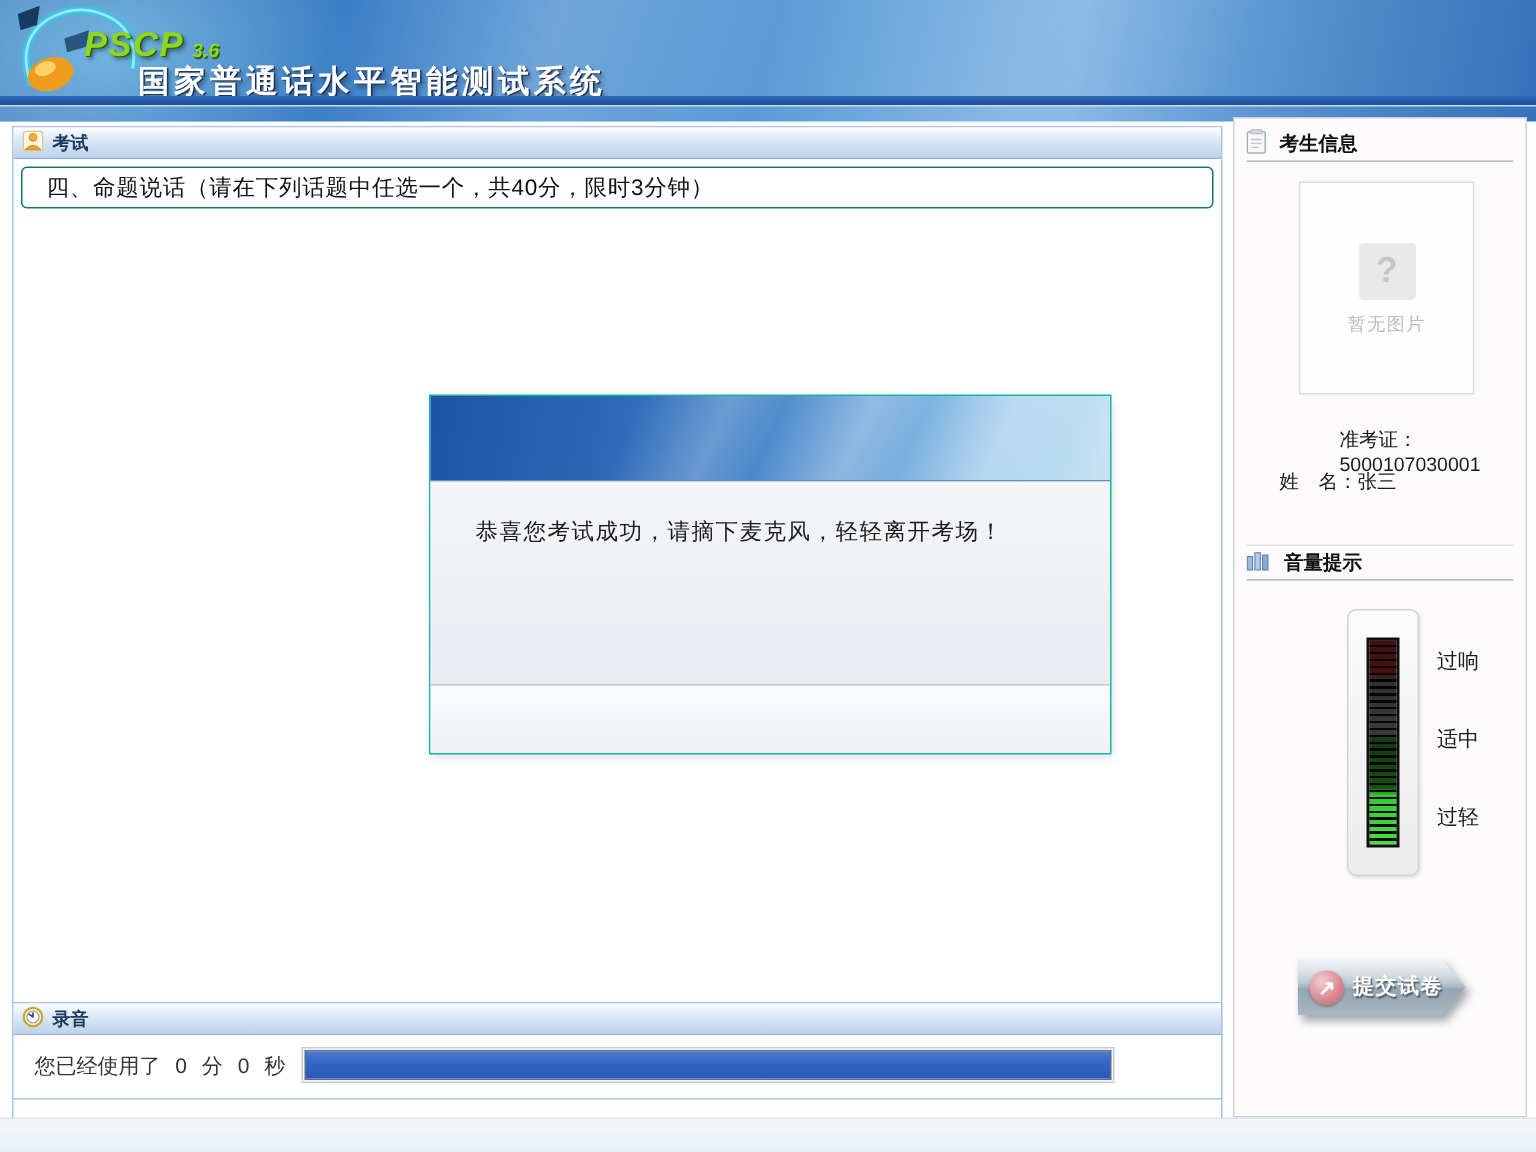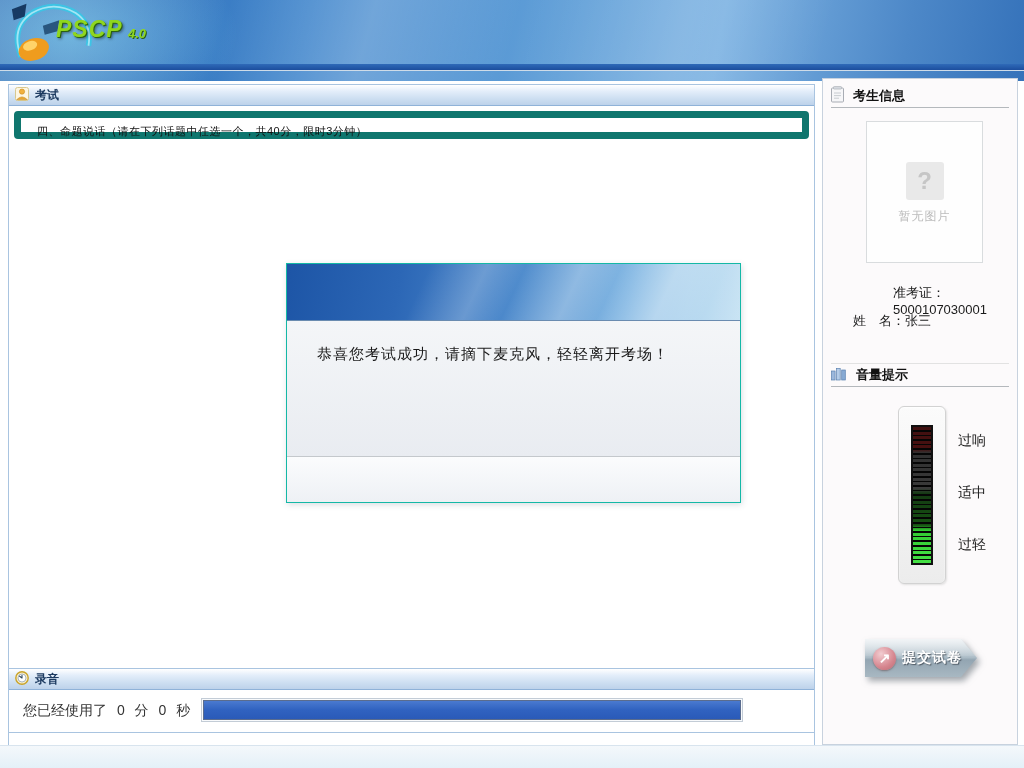--- a/index.html
+++ b/index.html
@@ -49,22 +49,22 @@
     font-size:12px; font-weight:bold; color:#1c3a60;
   }
 
   
   .exam-panel{
     position:absolute; left:8px; top:84px; width:807px; height:704px;
     background:#ffffff; border:1px solid #a9c4e0;
   }
   .question-box{
     margin:5px 5px 0 5px; height:28px; line-height:27px;
-    background:#ffffff; border:7px solid #0f766e; border-radius:4px;
-    font-size:11px; color:#111; padding-left:16px;
+    background:#ffffff; border:1px solid #0f766e; border-radius:4px;
+    font-size:15px; color:#111; padding-left:16px;
     letter-spacing:0.5px;
   }
 
   
   .result-dialog{
     position:absolute; left:277px; top:178px; width:455px; height:240px;
     border:1px solid #14b8a6; background:#eef0f4;
     box-shadow:1px 2px 6px rgba(60,80,100,.18);
   }
   .dlg-banner{
@@ -199,22 +199,23 @@
       <svg width="92" height="62" viewBox="0 0 100 68">
         <path d="M16 60 Q4 28 28 12 Q52 -2 76 12 Q94 24 90 48" fill="none" stroke="#38c6e6" stroke-width="6" opacity="0.9"></path>
         <path d="M16 60 Q4 28 28 12 Q52 -2 76 12 Q94 24 90 48" fill="none" stroke="#bdeef8" stroke-width="2" opacity="0.8"></path>
         <path d="M6 8 L22 2 L20 16 L8 20 Z" fill="#173a63"></path>
         <path d="M40 26 L58 20 L56 32 L42 36 Z" fill="#1d466f" opacity="0.85"></path>
         <ellipse cx="30" cy="52" rx="17" ry="12" fill="#ef9c1e" transform="rotate(-18 30 52)"></ellipse>
         <ellipse cx="26" cy="48" rx="8" ry="5" fill="#ffd36a" transform="rotate(-18 26 48)"></ellipse>
       </svg>
     </span>
     <span class="logo-text">PSCP</span>
-    <span class="logo-ver">4.0</span>
-  </div>
+    <span class="logo-ver">3.6</span>
+  </div>
+  <div class="app-title">国家普通话水平智能测试系统</div>
 </div>
 <div class="hdr-strip"></div>
 
 <div class="exam-panel">
   <div class="bar">
     <span class="ico">
       <svg width="14" height="14" viewBox="0 0 14 14">
         <rect x="0.5" y="0.5" width="13" height="13" rx="2" fill="#fdf6e2" stroke="#d8c890"></rect>
         <circle cx="7" cy="4.6" r="2.6" fill="#f2b13c" stroke="#c88a1e" stroke-width="0.6"></circle>
         <path d="M1.8 12.6 Q7 7.2 12.2 12.6 Z" fill="#e8a62e" stroke="#c88a1e" stroke-width="0.6"></path>

